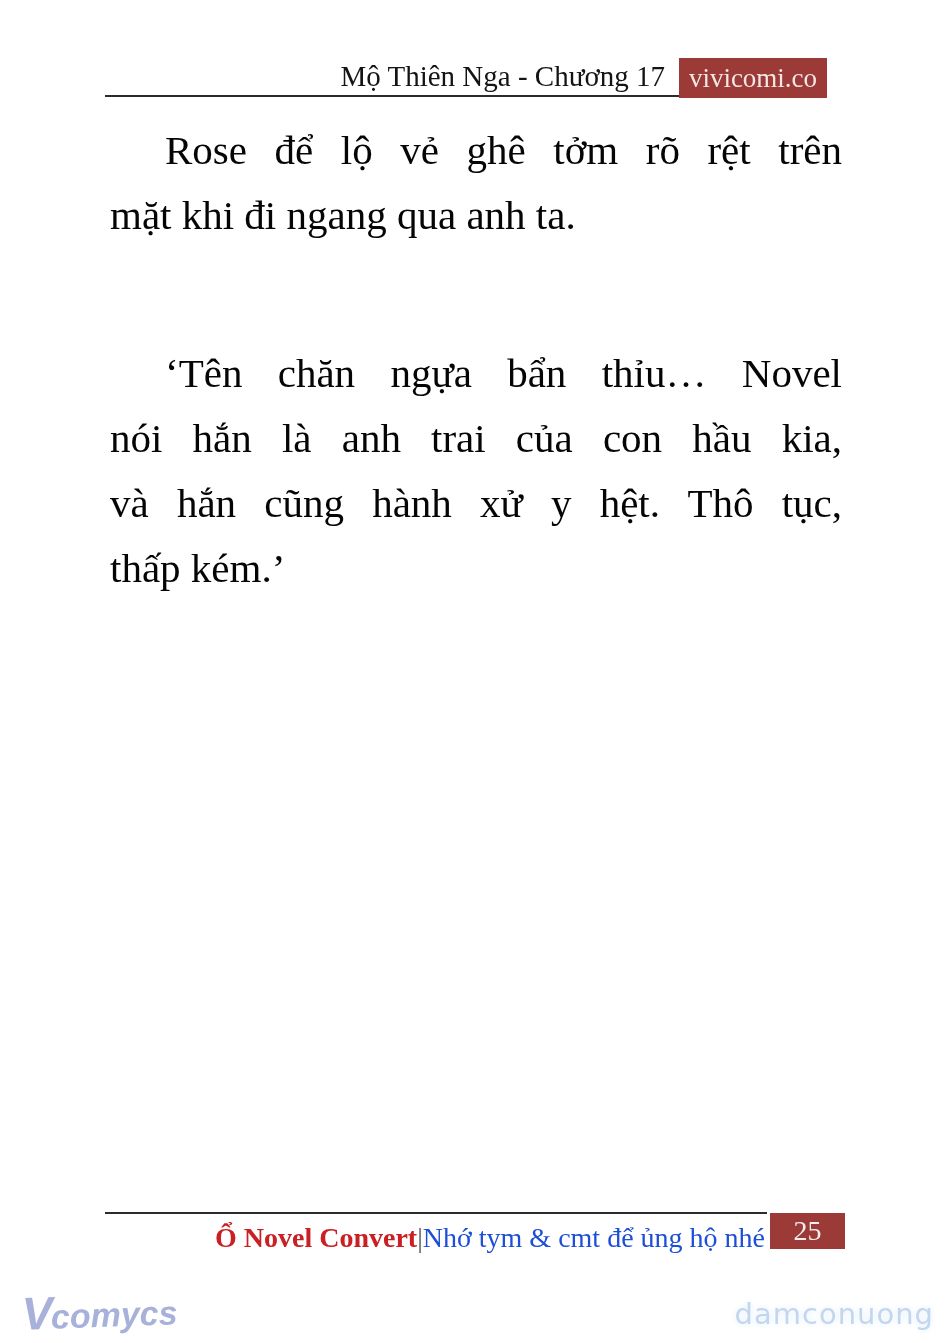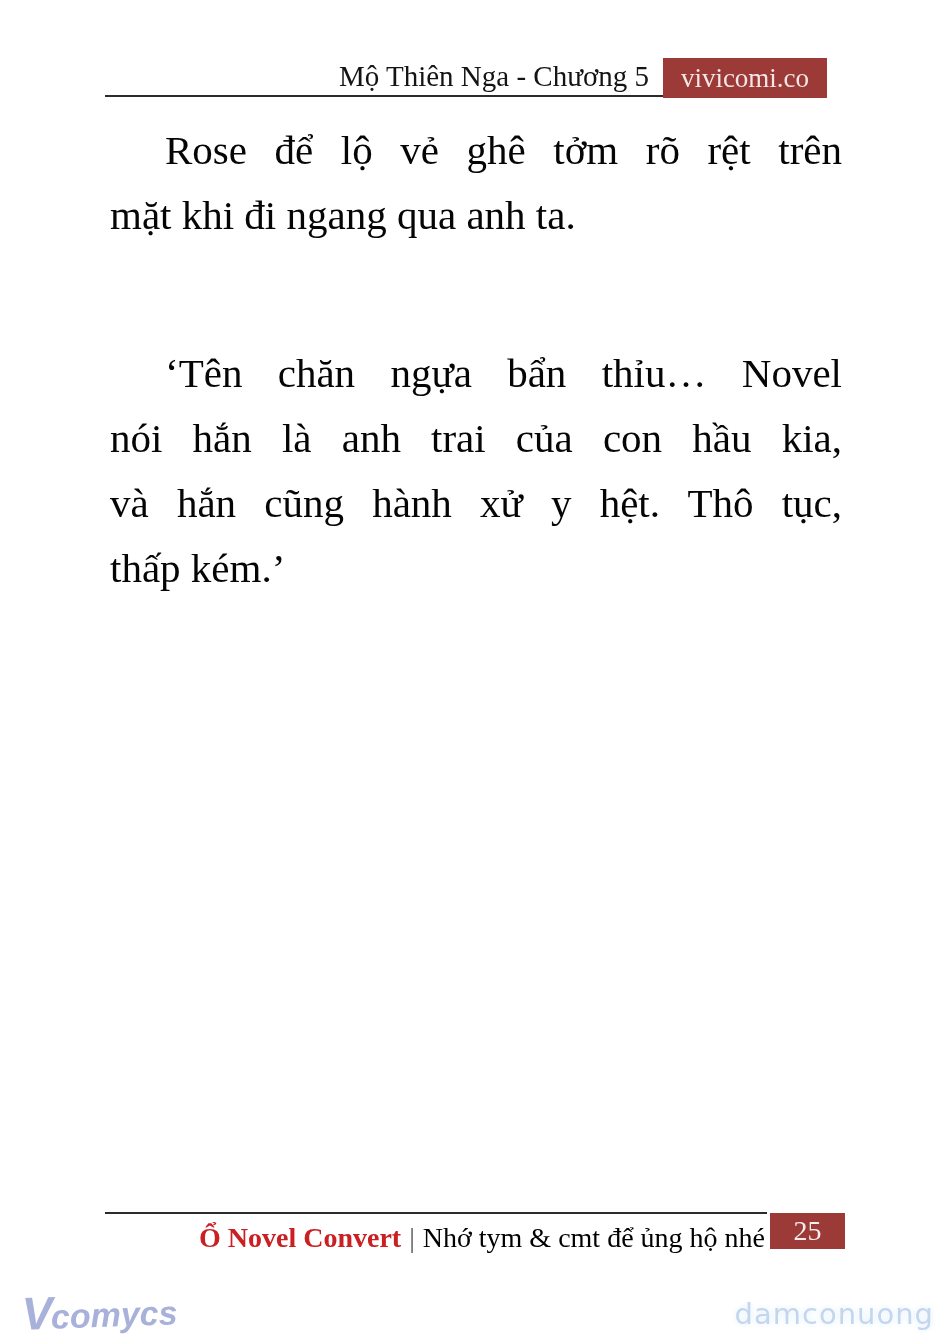--- a/index.html
+++ b/index.html
@@ -30,21 +30,21 @@
     align-items: center;
     gap: 14px;
   }
   .header-title {
     font-size: 29px;
     color: #141414;
     white-space: nowrap;
     padding-bottom: 4px;
   }
   .site-badge {
-    width: 164px; height: 40px;
+    width: 148px; height: 40px;
     background: var(--badge-bg, #9c3a38);
     color: #f4e7e6;
     font-size: 27px;
     display: flex;
     align-items: center;
     justify-content: center;
     white-space: nowrap;
   }
 
   
@@ -71,30 +71,30 @@
     top: 1212px; left: 105px;
     width: 662px; height: 2px;
     background: var(--rule, #2b2b2b);
   }
   .footer-row {
     position: absolute;
     top: 1218px; right: 185px;
     height: 40px;
     display: flex;
     align-items: center;
-    gap: 8px;
+    gap: 0;
     font-size: 28px;
     white-space: nowrap;
   }
   .footer-brand {
     font-weight: bold;
     color: var(--brand-red, #cb2023);
   }
   .footer-sep { color: #555555; font-weight: normal; }
-  .footer-message { color: #000000; }
+  .footer-message { color: #1d4ed8; }
   .page-number-box {
     position: absolute;
     left: 770px; top: 1213px;
     width: 75px; height: 36px;
     background: var(--badge-bg, #9c3a38);
     color: #f5eeee;
     font-size: 28px;
     display: flex;
     align-items: center;
     justify-content: center;
@@ -128,21 +128,21 @@
   }
 </style>
 </head>
 <body>
 
 <div class="page" style="--badge-bg: #9c3a38; --brand-red: #cb2023; --rule: #2b2b2b; --wm-left: #a7b1da; --wm-right: #c2d6ee;">
 
   <div class="header-rule"></div>
 
   <div class="header-row">
-    <span class="header-title">Mộ Thiên Nga - Chương 5</span>
+    <span class="header-title">Mộ Thiên Nga - Chương 17</span>
     <span class="site-badge">vivicomi.co</span>
   </div>
 
   <div class="body-text">
       <div class="para">
         <div class="tline indent">Rose để lộ vẻ ghê tởm rõ rệt trên</div>
         <div class="tline lastline">mặt khi đi ngang qua anh ta.</div>
       </div>
       <div class="para">
         <div class="tline indent">‘Tên chăn ngựa bẩn thỉu… Novel</div>

